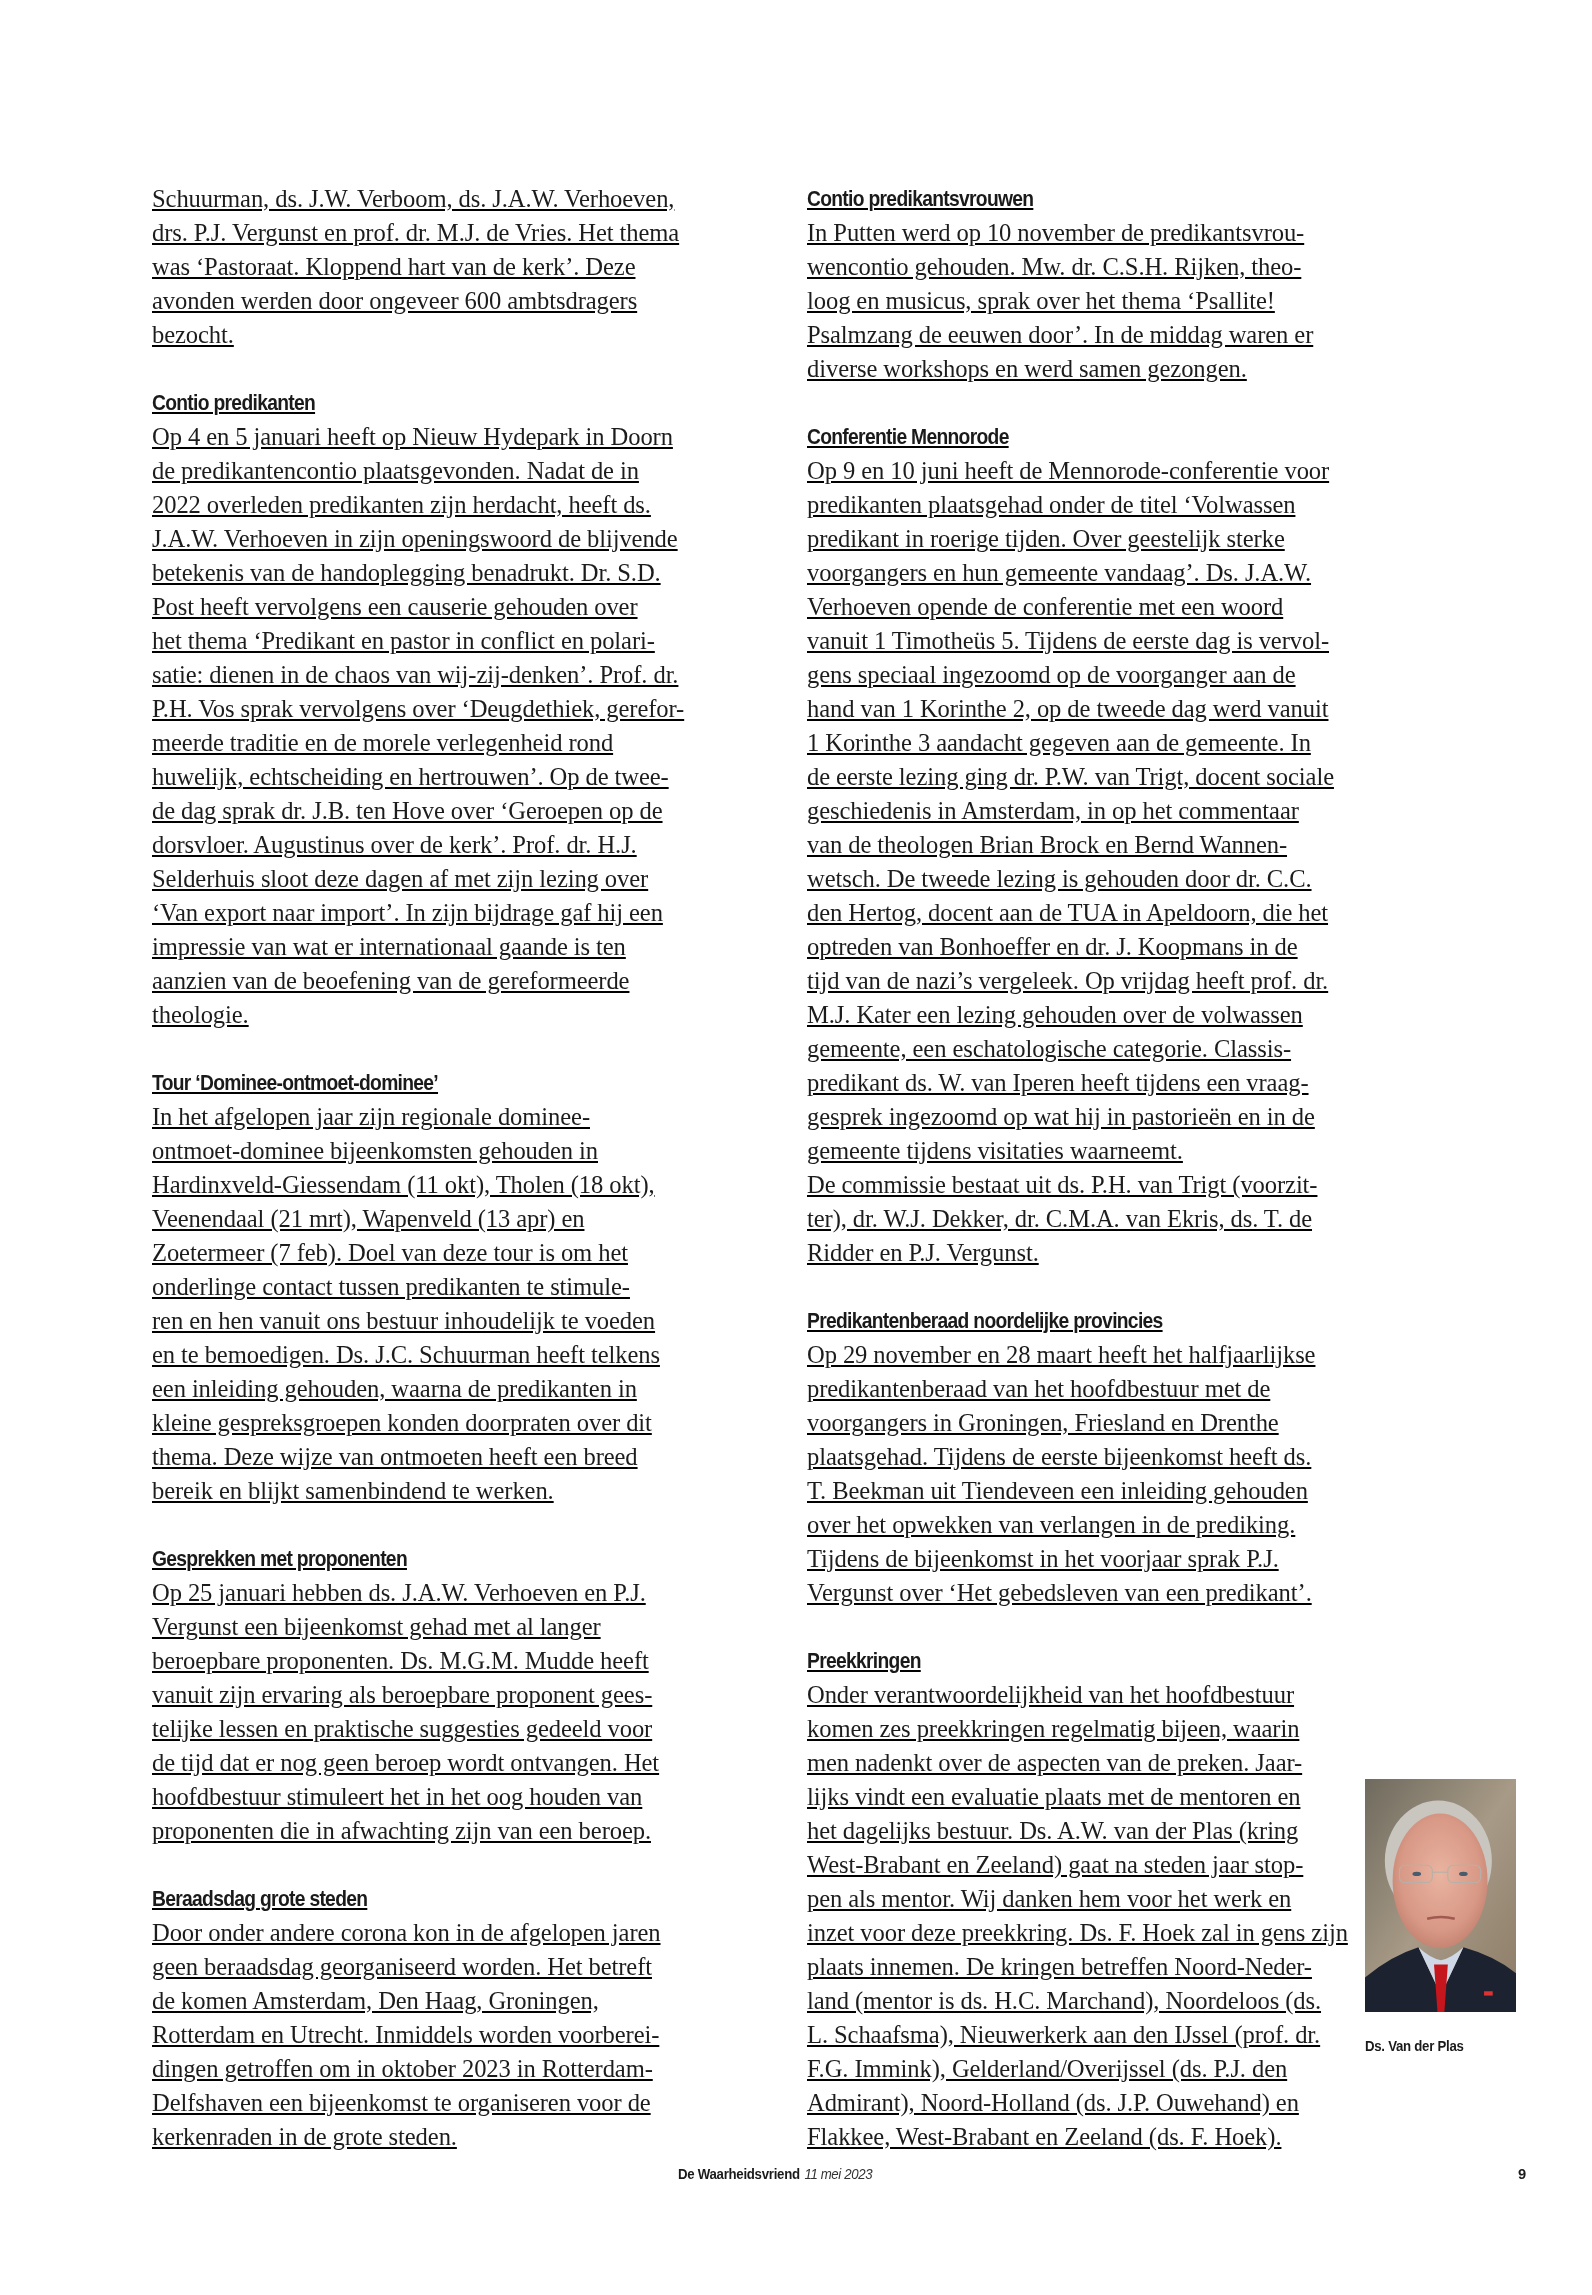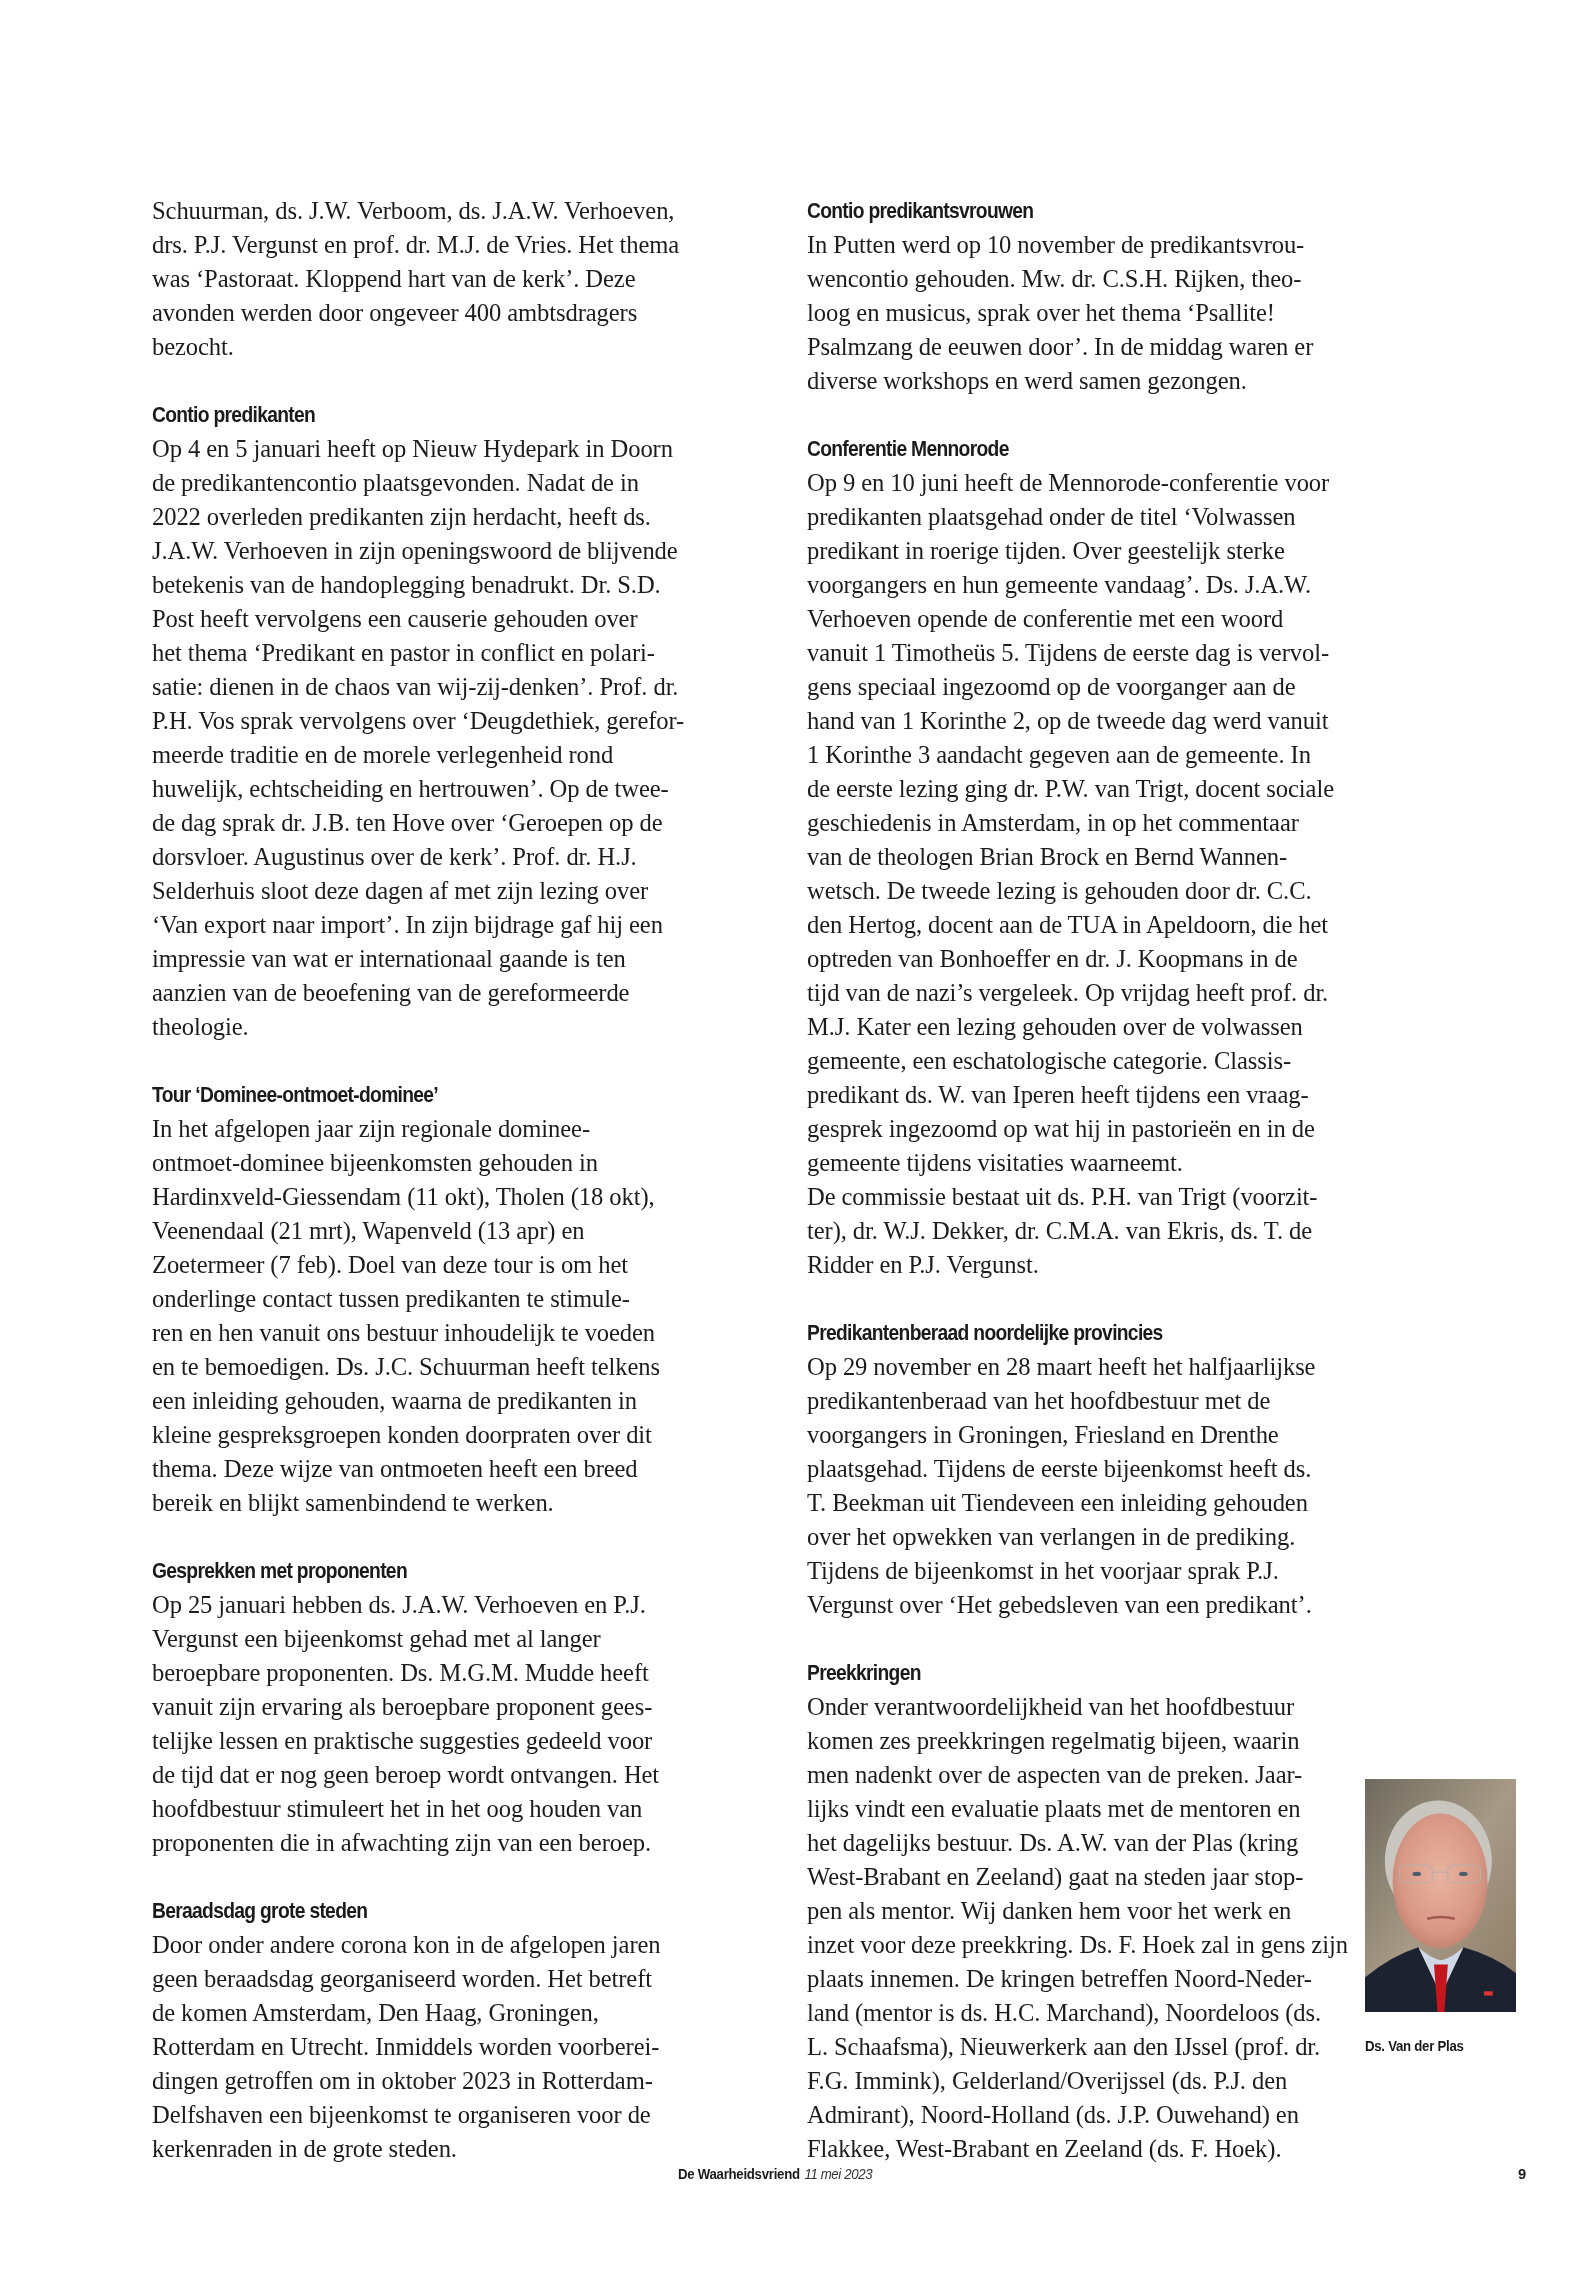--- a/index.html
+++ b/index.html
@@ -1,17 +1,17 @@
 <!DOCTYPE html>
 <html style="font-size:14px"><head>
 <meta charset="utf-8">
 <style>
   html, body { margin: 0; padding: 0; background: #ffffff; }
   body { width: 1592px; height: 2295px; position: relative; overflow: hidden; }
-  .col { position: absolute; top: 194px; width: 604px; }
+  .col { position: absolute; top: 182px; width: 604px; text-decoration: underline; }
   .col-left { left: 152px; }
   .col-right { left: 763px; margin-left: 44px; }
   .section { margin: 0 0 34px 0; }
   .heading {
     font-family: "Liberation Sans", "DejaVu Sans", sans-serif;
     font-weight: bold;
     font-size: 22.4px;
     line-height: 34px;
     height: 34px;
     color: #1a1a1a;
@@ -54,21 +54,21 @@
   }
 </style>
 </head>
 <body>
 
 <div class="col col-left" id="col-left">
     <div class="section">
       <div class="line">Schuurman, ds. J.W. Verboom, ds. J.A.W. Verhoeven,</div>
       <div class="line">drs. P.J. Vergunst en prof. dr. M.J. de Vries. Het thema</div>
       <div class="line">was ‘Pastoraat. Kloppend hart van de kerk’. Deze</div>
-      <div class="line">avonden werden door ongeveer 400 ambtsdragers</div>
+      <div class="line">avonden werden door ongeveer 600 ambtsdragers</div>
       <div class="line">bezocht.</div>
     </div>
     <div class="section">
       <div class="heading">Contio predikanten</div>
       <div class="line">Op 4 en 5 januari heeft op Nieuw Hydepark in Doorn</div>
       <div class="line">de predikantencontio plaatsgevonden. Nadat de in</div>
       <div class="line">2022 overleden predikanten zijn herdacht, heeft ds.</div>
       <div class="line">J.A.W. Verhoeven in zijn openingswoord de blijvende</div>
       <div class="line">betekenis van de handoplegging benadrukt. Dr. S.D.</div>
       <div class="line">Post heeft vervolgens een causerie gehouden over</div>

